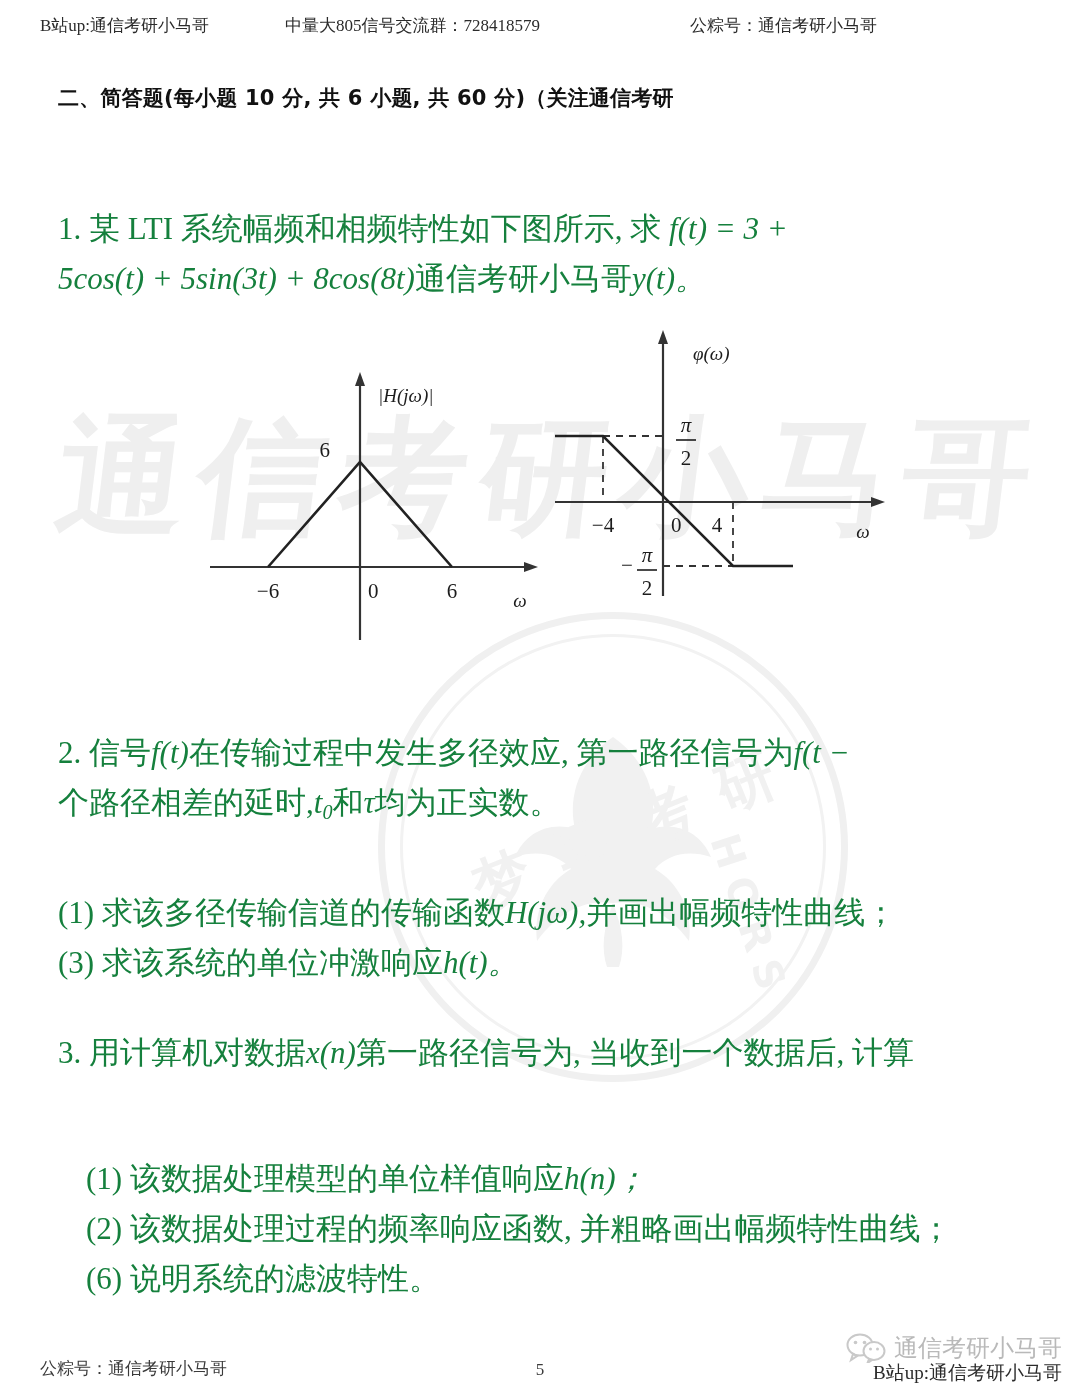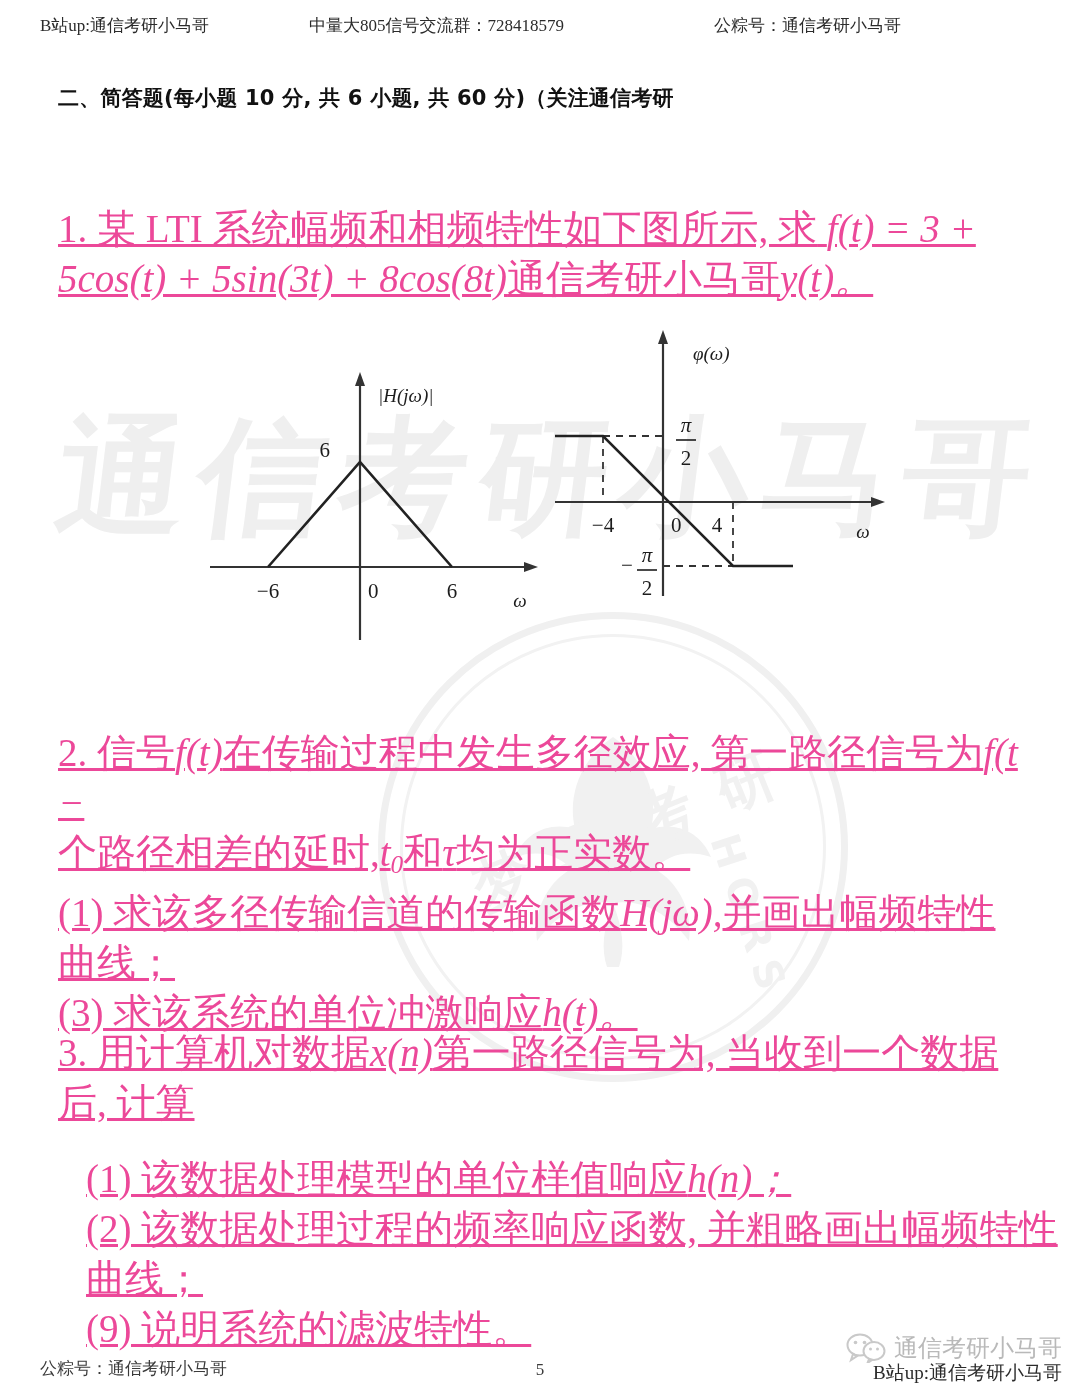--- a/index.html
+++ b/index.html
@@ -97,21 +97,21 @@
     left: 0;
     width: 1080px;
     display: flex;
     align-items: baseline;
     z-index: 3;
     font-family: "Liberation Serif", serif;
     font-size: 17px;
     color: #2b2b2b;
   }
   .rh-left   { margin-left: 40px; }
-  .rh-center { margin-left: 100px; }
+  .rh-center { margin-left: 76px; }
   .rh-right  { margin-left: 150px; }
 
   .footer {
     position: absolute;
     left: 0;
     bottom: 16px;
     width: 1080px;
     height: 40px;
     z-index: 3;
     font-family: "Liberation Serif", serif;
@@ -170,24 +170,23 @@
     font-size: 21px;
     line-height: 52px;
     color: #111;
     letter-spacing: 0.01em;
   }
   .q {
     position: absolute;
     left: 58px;
     width: 975px;
     font-family: "Liberation Serif", "DejaVu Serif", serif;
-    font-size: 39px;
+    font-size: 31px;
     line-height: 50px;
-    color: #ec4899;
-    text-decoration: underline;
+    color: #15803d;
   }
   .q1 { top: 204px; }
   .q2 { top: 728px; }
   .q2b { top: 888px; }
   .q3 { top: 1028px; }
   .q3b { top: 1154px; margin-left: 28px; }
 
   .mi { font-style: italic; font-family: "Liberation Serif", serif; }
   sub.msub {
     font-size: 0.65em;
@@ -283,21 +282,21 @@
       <div>
         <span>3. 用计算机对数据</span><span class="mi">x(n)</span><span>第一路径信号为, 当收到一个数据后, 计算</span>
       </div>
     </div>
 
     <div class="q q3b">
       <div>
         <span>(1) 该数据处理模型的单位样值响应</span><span class="mi">h(n)；</span>
       </div>
       <div>(2) 该数据处理过程的频率响应函数, 并粗略画出幅频特性曲线；</div>
-      <div>(9) 说明系统的滤波特性。</div>
+      <div>(6) 说明系统的滤波特性。</div>
     </div>
   </div>
 
   <div class="figures">
 
     <svg width="400" height="310" viewBox="0 0 400 310" style="position:absolute; left:190px; top:52px;">
 
       <line class="axline" x1="20" y1="205" x2="338" y2="205"></line>
       <polygon points="348,205 334,200 334,210" fill="#333"></polygon>
 

